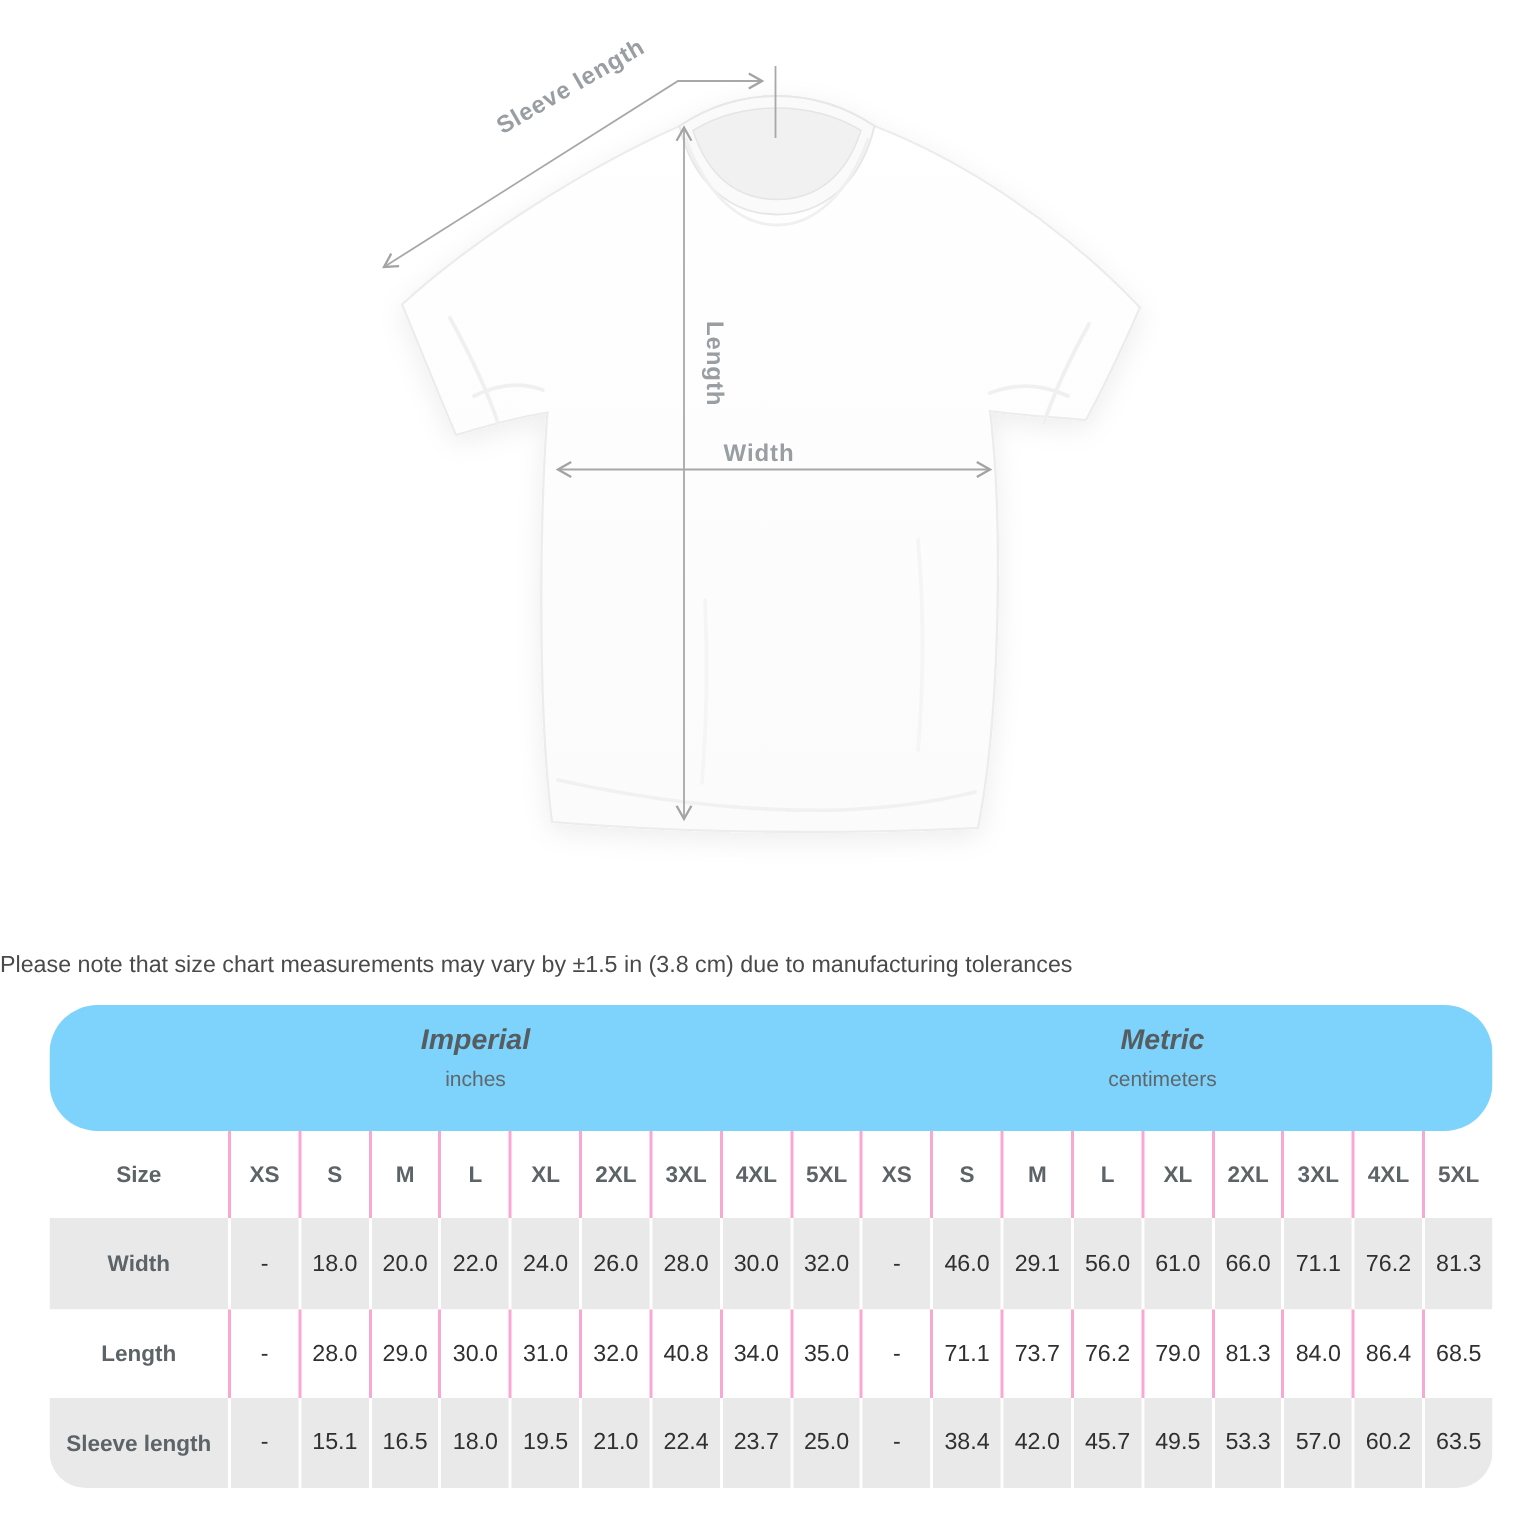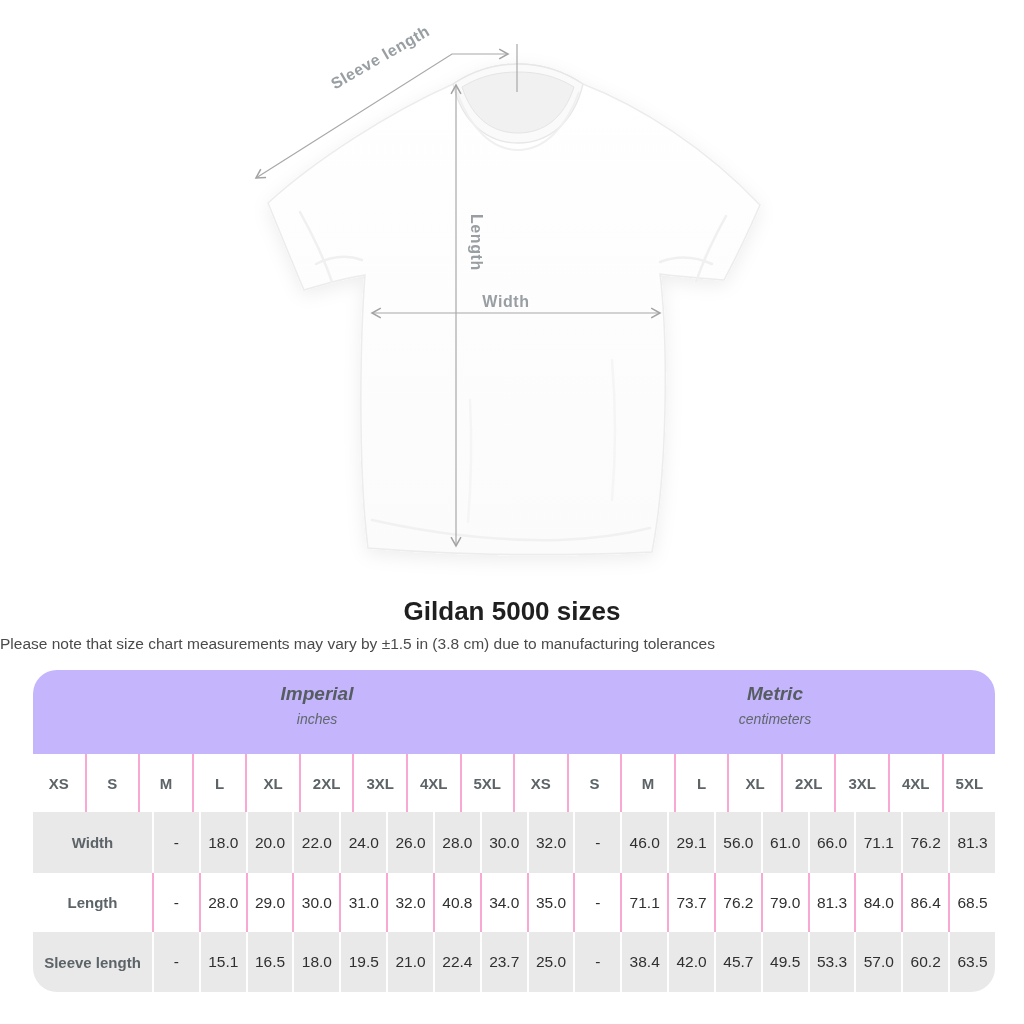--- a/index.html
+++ b/index.html
@@ -17,26 +17,26 @@
   }
   .subtitle{
     position:absolute;top:635px;left:0;width:1024px;text-align:left;
     font-size:15.5px;color:#4a4a4a;
   }
   
   .size-table{
     position:absolute;left:33px;top:670px;width:962px;height:322px;
     border-radius:24px;overflow:hidden;background:#ffffff;
   }
-  .band{position:relative;height:84px;background:#c4b5fd;}
+  .band{position:relative;height:84px;background:#7dd3fc;border-radius:32px;}
   .band-group{position:absolute;top:13px;transform:translateX(-50%);text-align:center;}
   .band-imperial{left:284px;}
   .band-metric{left:742px;}
   .group-label{font-size:19px;font-weight:bold;font-style:italic;color:#565d61;}
-  .group-sub{font-size:14px;font-style:italic;color:#60676b;margin-top:6px;}
+  .group-sub{font-size:14px;color:#60676b;margin-top:6px;}
   .t-row{display:flex;width:100%;}
   .t-row.r0{height:58px;}
   .t-row.r1{height:61px;}
   .t-row.r2{height:59px;}
   .t-row.r3{height:60px;}
   .row-white{background:#ffffff;}
   .row-gray{background:#e9e9e9;}
   .cell{
     flex:1 1 0;display:flex;align-items:center;justify-content:center;
     font-size:15.5px;color:#303030;min-width:0;
@@ -100,36 +100,36 @@
       <polyline points="256,178 452,54 508,54" marker-start="url(#arr)" marker-end="url(#arr)"></polyline>
       <line x1="517" y1="44" x2="517" y2="92"></line>
       <line x1="456" y1="85" x2="456" y2="546" marker-start="url(#arr)" marker-end="url(#arr)"></line>
       <line x1="372" y1="313" x2="660" y2="313" marker-start="url(#arr)" marker-end="url(#arr)"></line>
     </g>
     <text class="meas-label" transform="translate(383,62) rotate(-30)" text-anchor="middle">Sleeve length</text>
     <text class="meas-label" transform="translate(471,214) rotate(90)">Length</text>
     <text class="meas-label" x="506" y="307" text-anchor="middle">Width</text>
   </svg>
 
-  <div class="title">Gildan 5000 sizes</div>
   <div class="subtitle">Please note that size chart measurements may vary by ±1.5 in (3.8 cm) due to manufacturing tolerances</div>
 
   <div class="size-table">
     <div class="band">
       <div class="band-group band-imperial">
         <div class="group-label">Imperial</div>
         <div class="group-sub">inches</div>
       </div>
       <div class="band-group band-metric">
         <div class="group-label">Metric</div>
         <div class="group-sub">centimeters</div>
       </div>
     </div>
     <div id="table-rows">
         <div class="t-row r0 row-white hdr">
+          <div class="cell label-cell">Size</div>
           <div class="cell">XS</div>
           <div class="cell">S</div>
           <div class="cell">M</div>
           <div class="cell">L</div>
           <div class="cell">XL</div>
           <div class="cell">2XL</div>
           <div class="cell">3XL</div>
           <div class="cell">4XL</div>
           <div class="cell">5XL</div>
           <div class="cell">XS</div>

